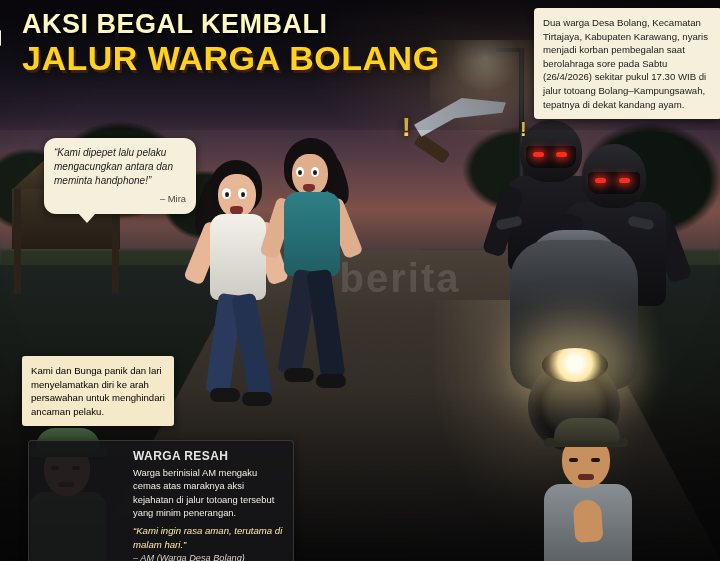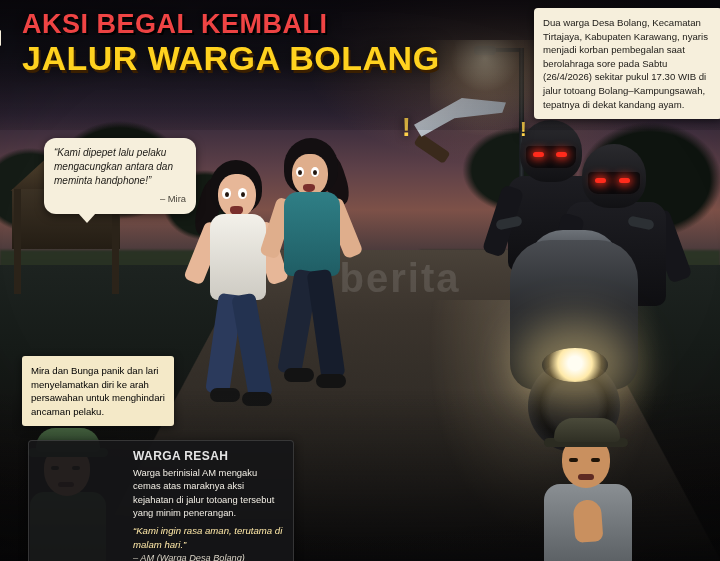--- a/index.html
+++ b/index.html
@@ -208,21 +208,21 @@
   
   #watermark {
     position:absolute; left: 250px; top: 256px; width: 300px; text-align:center;
     font-size: 40px; font-weight: bold; letter-spacing: 2px;
     color: rgba(255,255,255,.12);
   }
 
   
   #headline { position: absolute; left: 22px; top: 10px; width: 420px; }
   #kicker {
-    font-size: 27px; font-weight: bold; letter-spacing: .5px; color: #ef4444;
+    font-size: 27px; font-weight: bold; letter-spacing: .5px; color: #fef9c3;
     text-shadow: 2px 2px 0 #000, 0 0 14px rgba(0,0,0,.9);
     line-height: 1.06;
   }
   #title {
     margin-top: 2px; font-size: 34px; font-weight: bold; letter-spacing: .5px;
     color: #ffd21f; line-height: 1.02;
     text-shadow: 2px 3px 0 #3a1f00, 0 0 18px rgba(0,0,0,.85);
   }
   #subbar {
     margin-top: 8px; display: inline-block;
@@ -464,21 +464,21 @@
   <div id="sign">
     <div class="panel">
       <div>JALUR TOTOANG</div>
       <div>BOLANG –</div>
       <div>KAMPUNGSAWAH</div>
     </div>
     <div class="post"></div>
   </div>
 
   <div class="box" id="narrative">
-    <div>Mira dan Bunga panik dan lari menyelamatkan diri ke arah persawahan untuk menghindari ancaman pelaku.</div>
+    <div>Kami dan Bunga panik dan lari menyelamatkan diri ke arah persawahan untuk menghindari ancaman pelaku.</div>
   </div>
 
   <div id="modus">
     <div class="hdr">MODUS PELAKU</div>
     <div class="bdy">Dua pelaku berboncengan motor Honda PCX hitam, menghentikan korban lalu mengancam dengan senjata tajam untuk merampas handphone.</div>
   </div>
 
   <div class="villager" id="villager-left">
     <div class="shirt"></div>
     <div class="face"></div>

